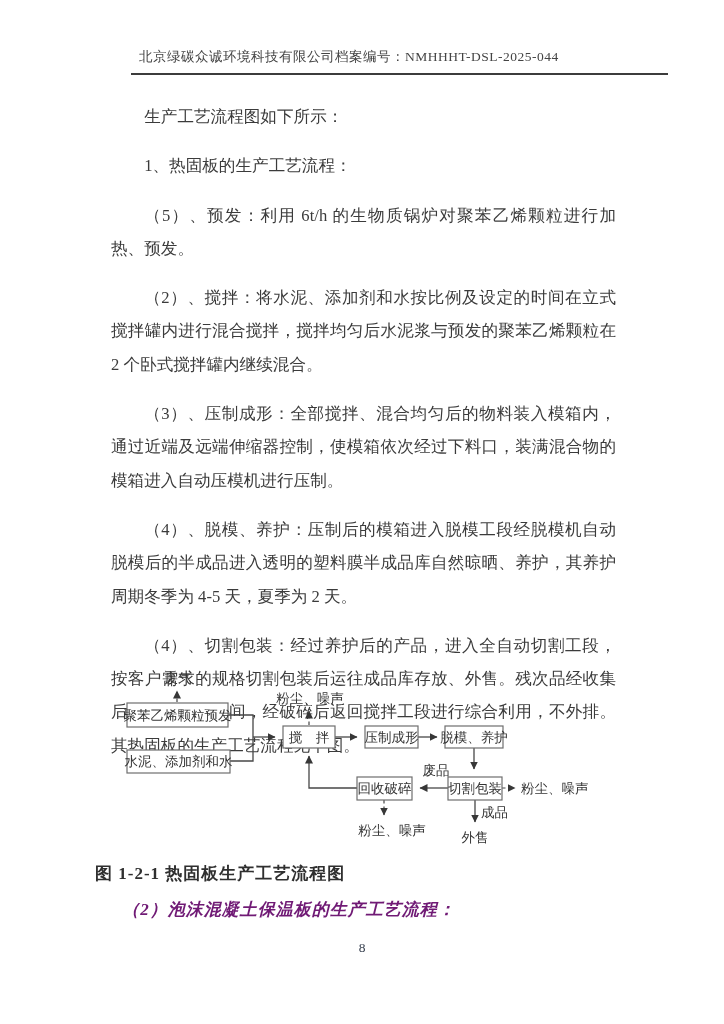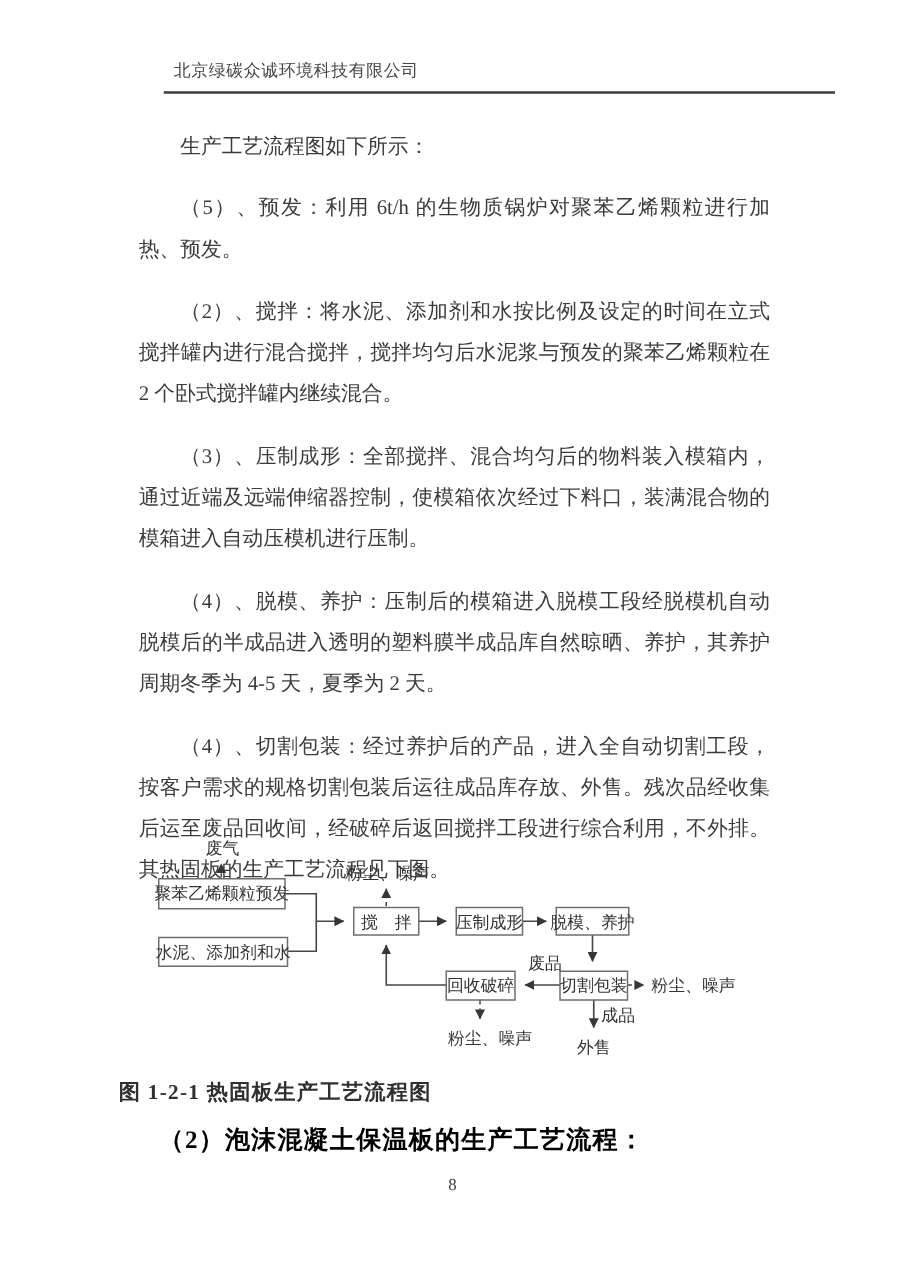--- a/index.html
+++ b/index.html
@@ -40,39 +40,41 @@
   .fc-text{font-family:"Liberation Serif","DejaVu Serif",serif;font-size:13.5px;fill:#333;}
   .fc-label{font-family:"Liberation Serif","DejaVu Serif",serif;font-size:13.5px;fill:#333;}
   
   .figure-caption{
     position:absolute;left:95px;top:862px;width:537px;
     text-align:left;font-weight:bold;font-size:17px;color:#2f2f2f;
     letter-spacing:1px;
   }
   .next-section{
     position:absolute;left:95px;top:898px;width:537px;
-    font-weight:bold;font-size:20px;color:#000000;
-    text-indent:1.6em;letter-spacing:1px;
+    font-weight:bold;font-size:17px;color:#701a75;
+    text-indent:1.6em;letter-spacing:1px;font-style:italic;
   }
   .page-number{
     position:absolute;left:0;top:940px;width:724px;
     text-align:center;font-size:13.5px;color:#37404f;
   }
 </style>
 </head>
 <body>
 
 <div class="page">
 
   <div class="doc-header">
     <span class="left">北京绿碳众诚环境科技有限公司</span>
+    <span class="right">档案编号：NMHHHT-DSL-2025-044</span>
   </div>
 
   <div class="body-text">
     <p>生产工艺流程图如下所示：</p>
+    <p>1、热固板的生产工艺流程：</p>
     <p>（5）、预发：利用 6t/h 的生物质锅炉对聚苯乙烯颗粒进行加热、预发。</p>
     <p>（2）、搅拌：将水泥、添加剂和水按比例及设定的时间在立式搅拌罐内进行混合搅拌，搅拌均匀后水泥浆与预发的聚苯乙烯颗粒在 2 个卧式搅拌罐内继续混合。</p>
     <p>（3）、压制成形：全部搅拌、混合均匀后的物料装入模箱内，通过近端及远端伸缩器控制，使模箱依次经过下料口，装满混合物的模箱进入自动压模机进行压制。</p>
     <p>（4）、脱模、养护：压制后的模箱进入脱模工段经脱模机自动脱模后的半成品进入透明的塑料膜半成品库自然晾晒、养护，其养护周期冬季为 4-5 天，夏季为 2 天。</p>
     <p>（4）、切割包装：经过养护后的产品，进入全自动切割工段，按客户需求的规格切割包装后运往成品库存放、外售。残次品经收集后运至废品回收间，经破碎后返回搅拌工段进行综合利用，不外排。其热固板的生产工艺流程见下图。</p>
   </div>
 
   <div class="flowchart">
     <svg width="545" height="205" viewBox="0 0 545 205" xmlns="http://www.w3.org/2000/svg">
       <defs>

